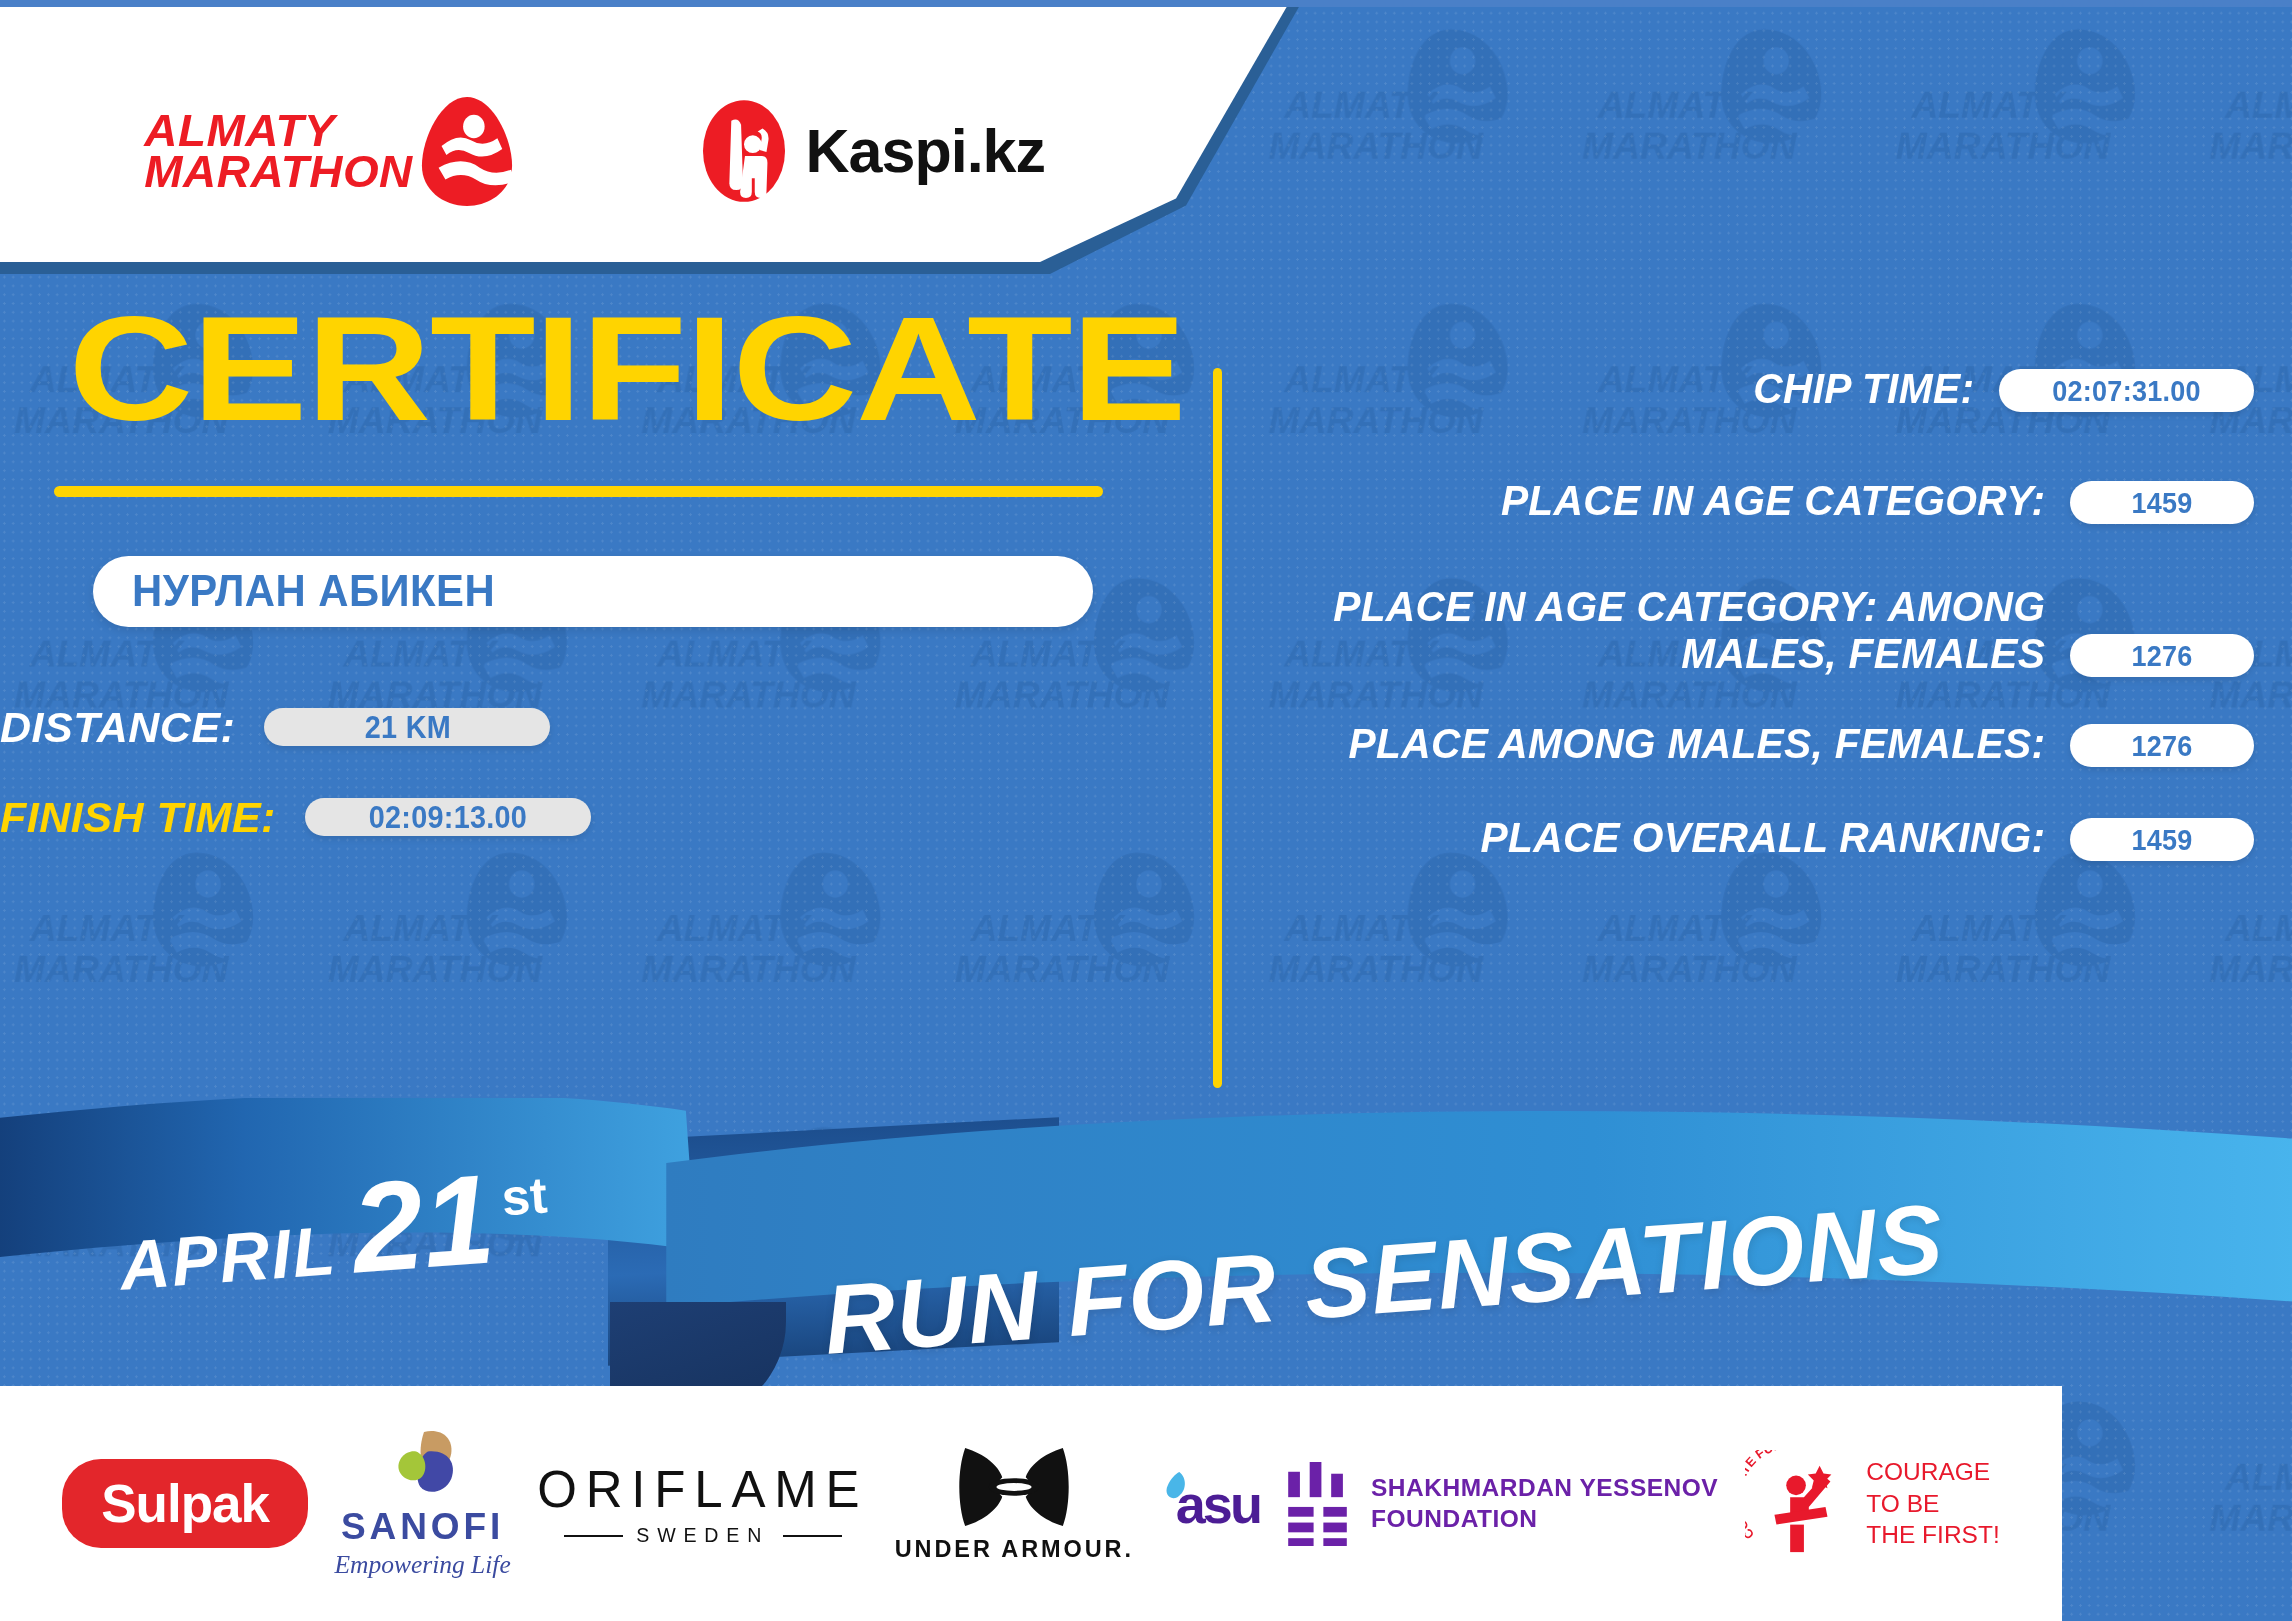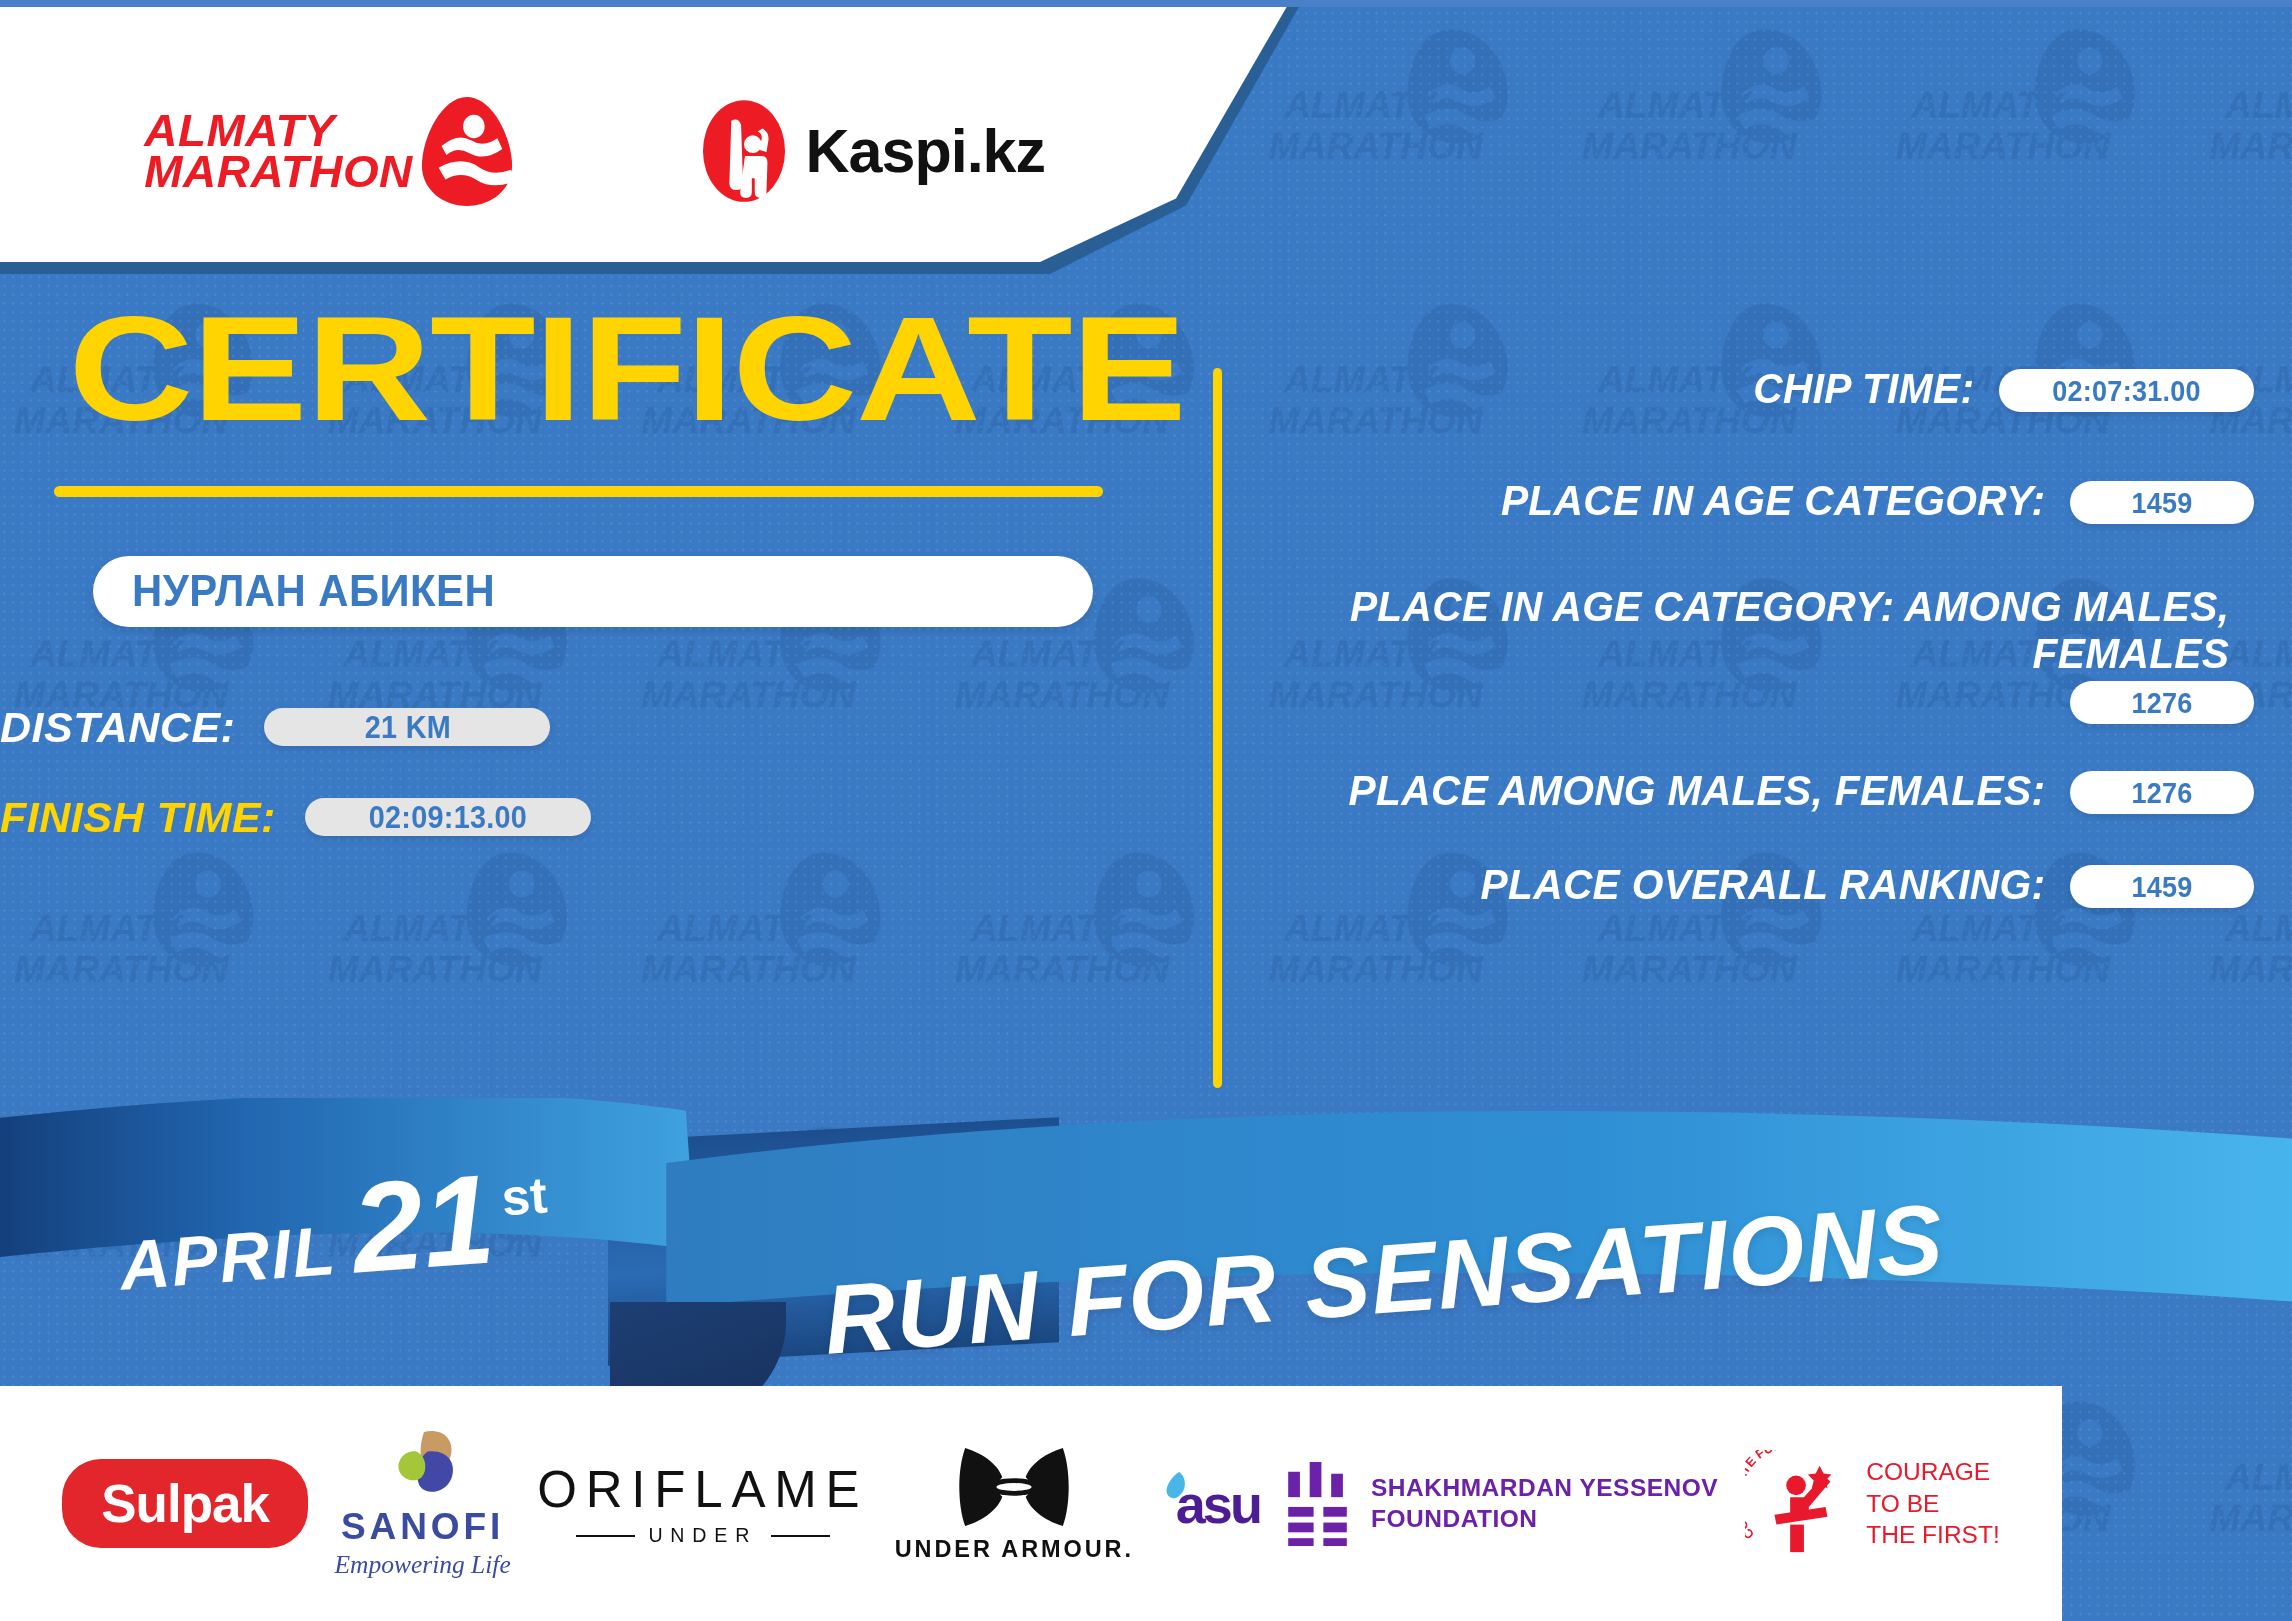--- a/index.html
+++ b/index.html
@@ -135,21 +135,21 @@
     display:flex;align-items:center;justify-content:center;margin-top:3.9px;
     box-shadow:0 2.9px 6.9px rgba(0,0,0,.10);
   }
   .rrow .rpill.wide{width:255px;min-width:255px;}
   .rrow .rpill span{
     color:#3a79c4;font-weight:bold;font-size:30px;letter-spacing:0.3px;
     font-family:"Liberation Sans",sans-serif;transform:scaleX(.9);
   }
   .rrow.r1{margin-bottom:65px;}
   .rrow.r2{margin-bottom:59px;}
-  .rrow.r3{margin-bottom:43px;flex-direction:column;}
+  .rrow.r3{margin-bottom:43px;}
   .rrow.r4{margin-bottom:47px;}
 
   
   .ribbon-zone{position:absolute;left:0;top:1098px;width:2293px;height:323px;z-index:25;}
 
   .ribbon-tail{
     position:absolute;left:608px;top:31px;width:451px;height:225px;z-index:26;
     background:linear-gradient(180deg,#1d4f8f 0%,#2b6bb5 60%,#1a4780 100%);
     transform:skewY(-3deg);
   }
@@ -404,21 +404,21 @@
         <path d="M36 24 C46 28 48 42 42 50 C34 58 20 52 18 42 C16 32 26 22 36 24 Z" fill="#A4C639"></path>
       </svg>
       <div class="nm">SANOFI</div>
       <div class="tg">Empowering Life</div>
     </div>
 
     <div class="sp oriflame">
       <div class="nm">ORIFLAME</div>
       <div class="sw">
         <div class="ln"></div>
-        <div class="tx">UNDER</div>
+        <div class="tx">SWEDEN</div>
         <div class="ln"></div>
       </div>
     </div>
 
     <div class="sp ua">
       <svg width="118" height="84" viewBox="0 0 120 86">
         <path d="M10 4 C30 10 44 22 48 34 C40 42 40 46 48 54 C44 66 30 78 10 84 C2 62 2 26 10 4 Z" fill="#111"></path>
         <path d="M110 4 C90 10 76 22 72 34 C80 42 80 46 72 54 C76 66 90 78 110 84 C118 62 118 26 110 4 Z" fill="#111"></path>
         <ellipse cx="60" cy="44" rx="26" ry="9" fill="#111"></ellipse>
         <ellipse cx="60" cy="44" rx="18" ry="4" fill="#fff"></ellipse>

